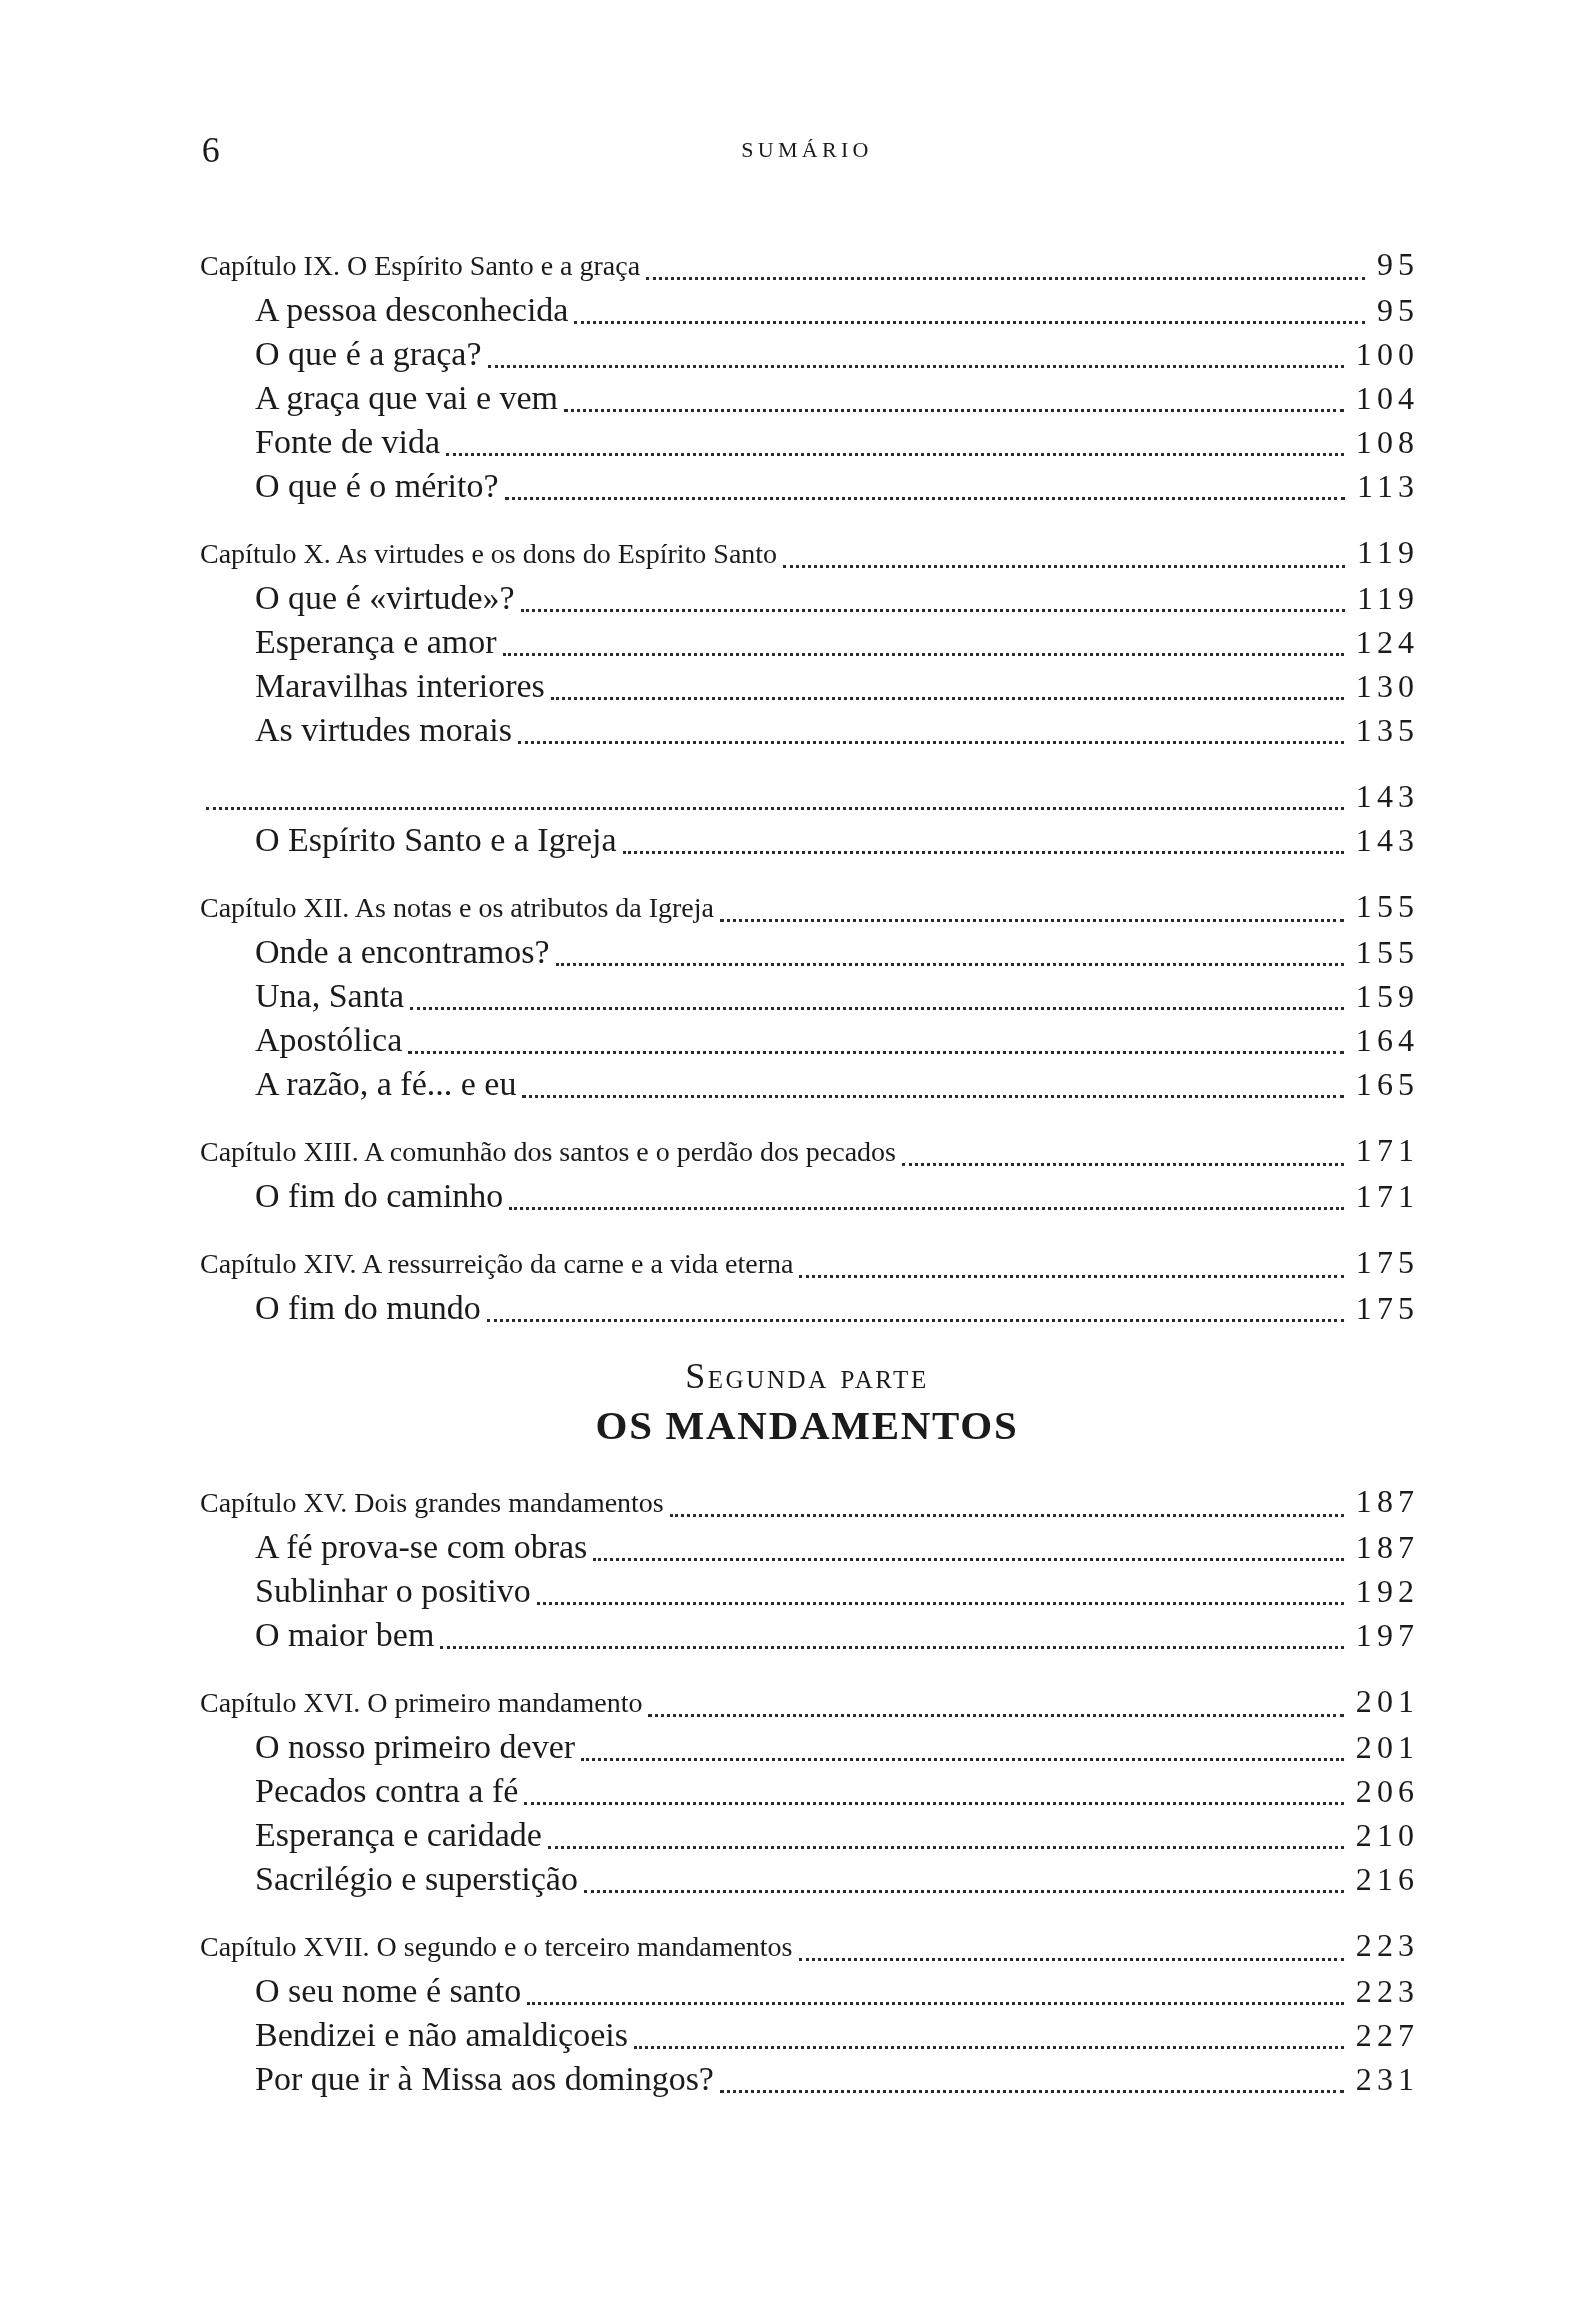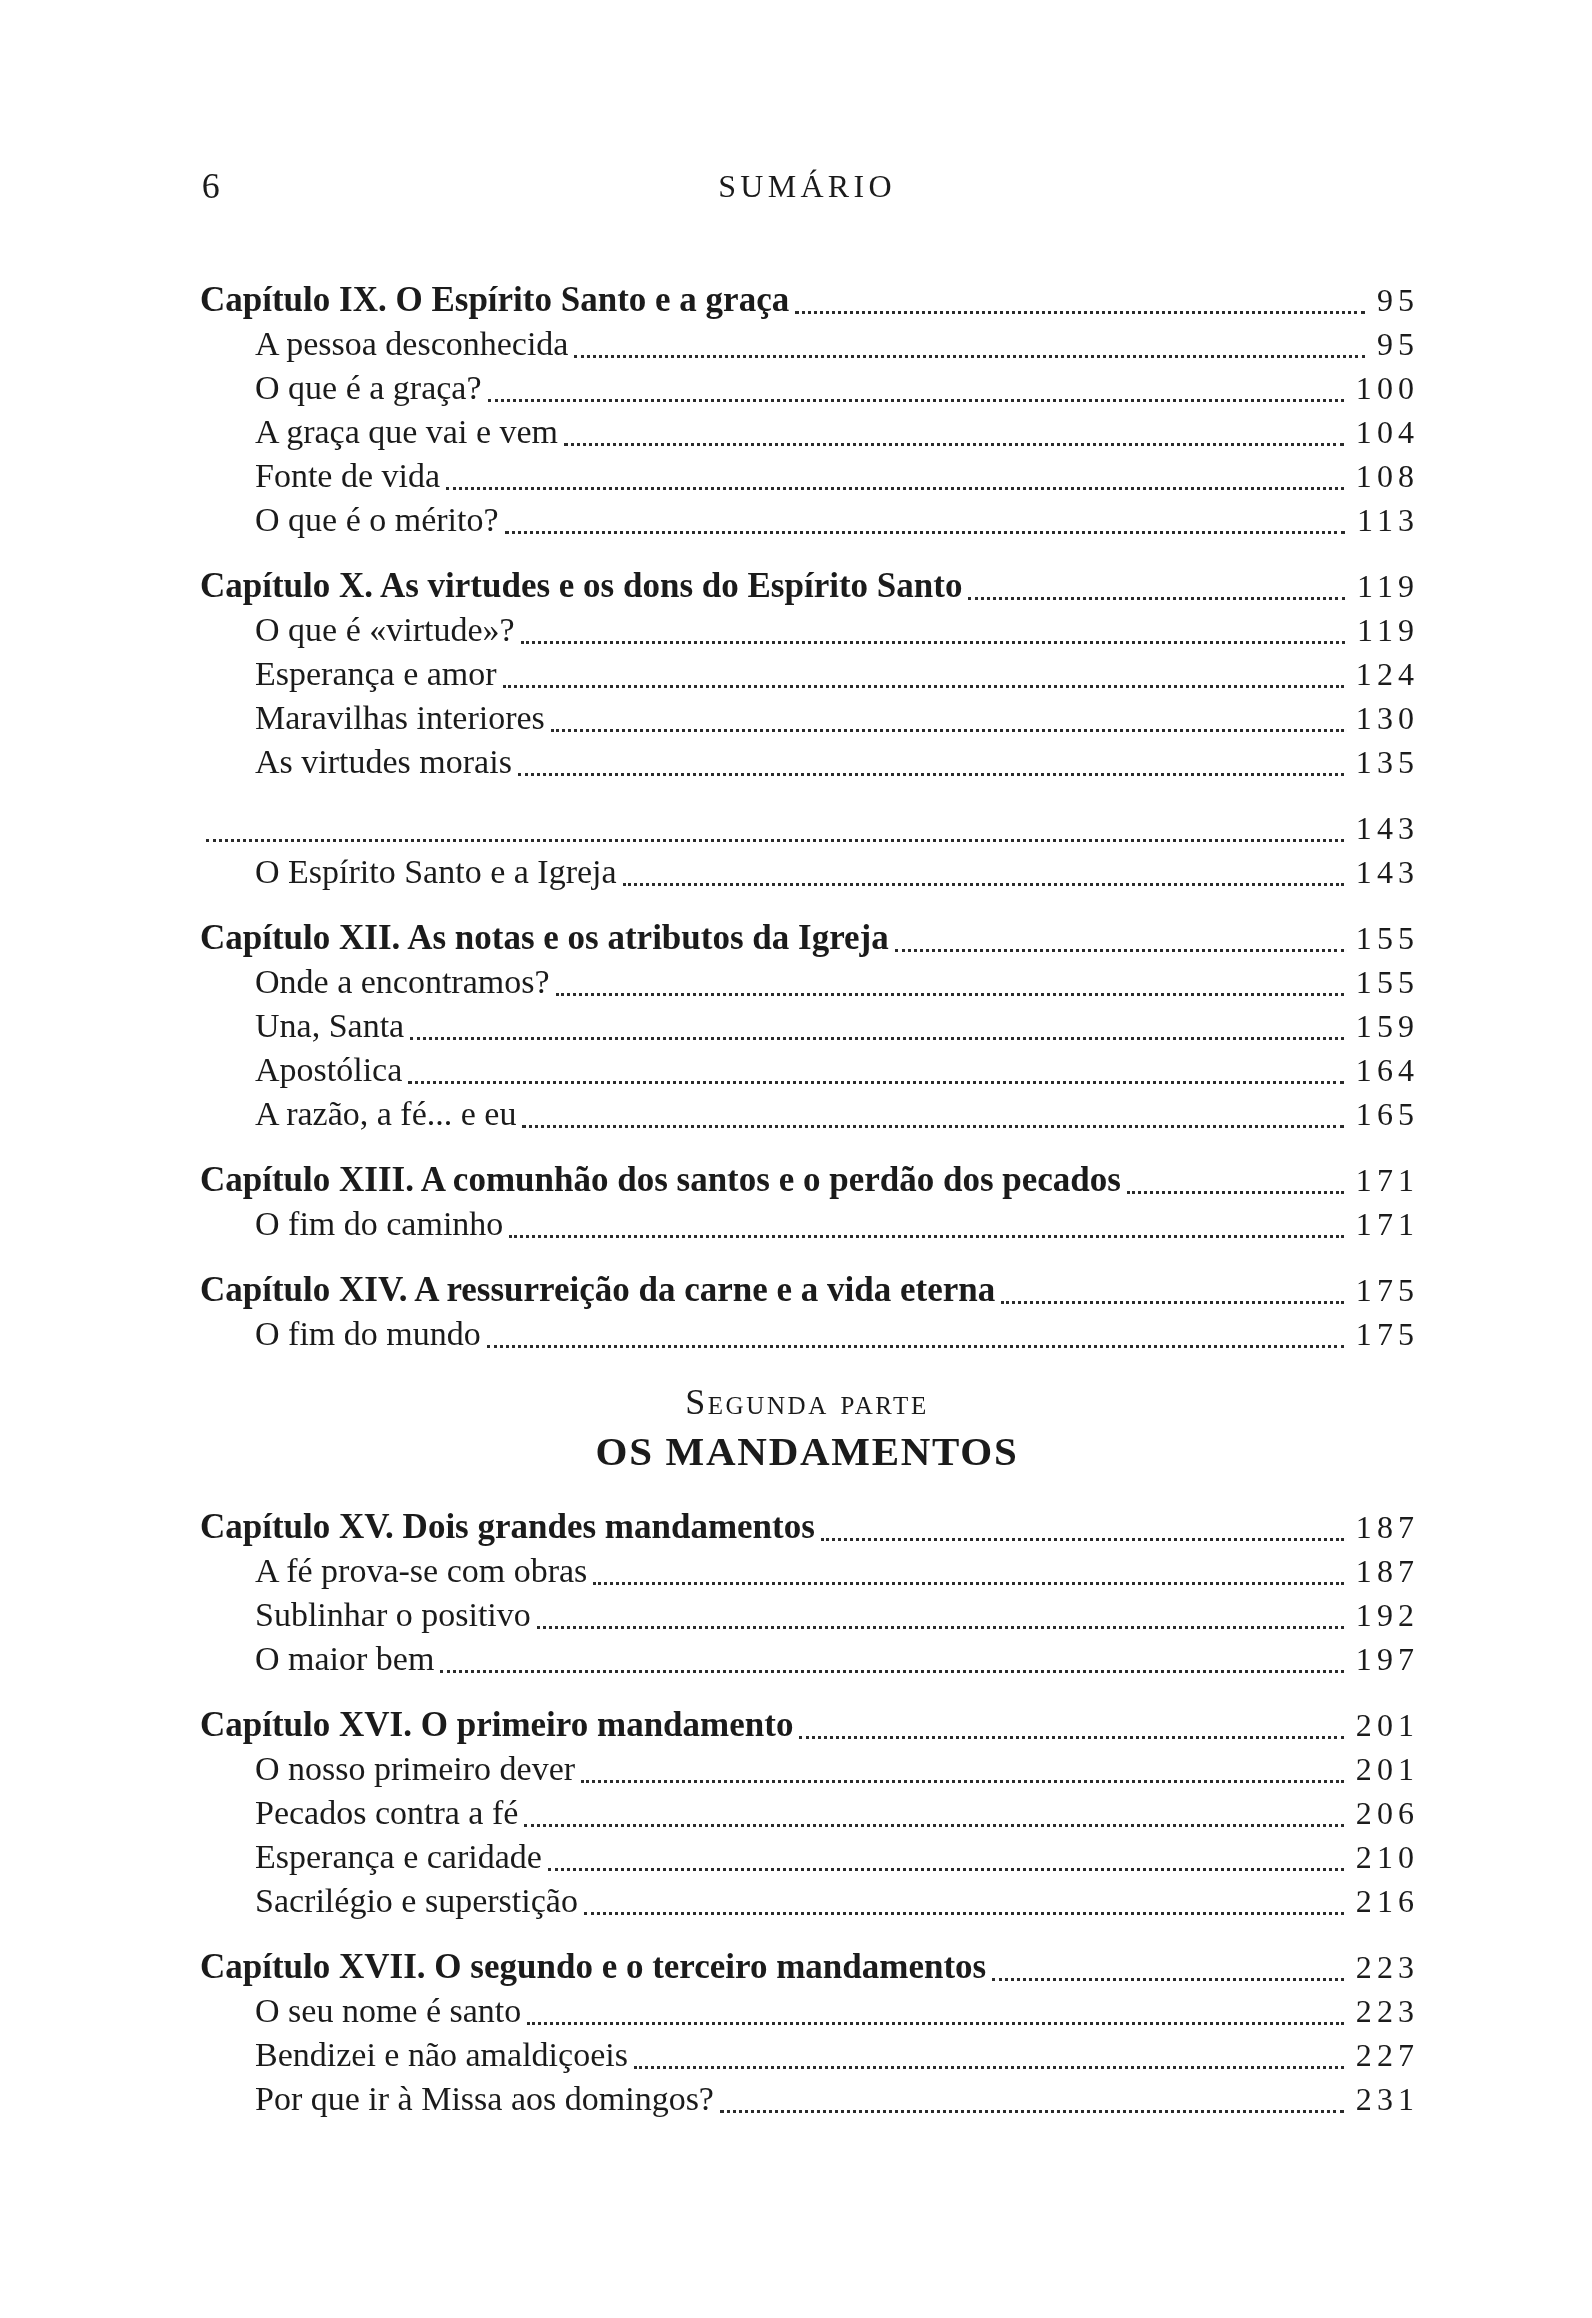--- a/index.html
+++ b/index.html
@@ -28,36 +28,35 @@
   }
   .folio {
     position: absolute;
     left: 1.7px;
     top: 0;
     font-size: 36px;
     line-height: 44px;
   }
   .running-title {
     text-align: center;
-    font-size: 32px;
+    font-size: 22px;
     line-height: 44px;
     letter-spacing: 4.3px;
-    margin-top: 36px;
   }
   
   .toc-block { margin-bottom: 22px; }
   .toc-block:last-child { margin-bottom: 0; }
   .toc-row {
     display: flex;
     align-items: baseline;
     line-height: 44px;
     white-space: nowrap;
   }
   .toc-row .t { font-size: 34px; }
-  .toc-row.chapter .t { font-weight: bold; font-size: 35px; }
+  .toc-row.chapter .t { font-weight: normal; font-size: 28px; }
   .toc-row.sub { padding-left: 55px; }
   .leader {
     flex: 1 1 auto;
     min-width: 20.5px;
     align-self: flex-end;
     border-bottom: 3.4px dotted #2b2b2b;
     margin: 0 12px 7.7px 6px;
   }
   .pg {
     font-size: 32px;

